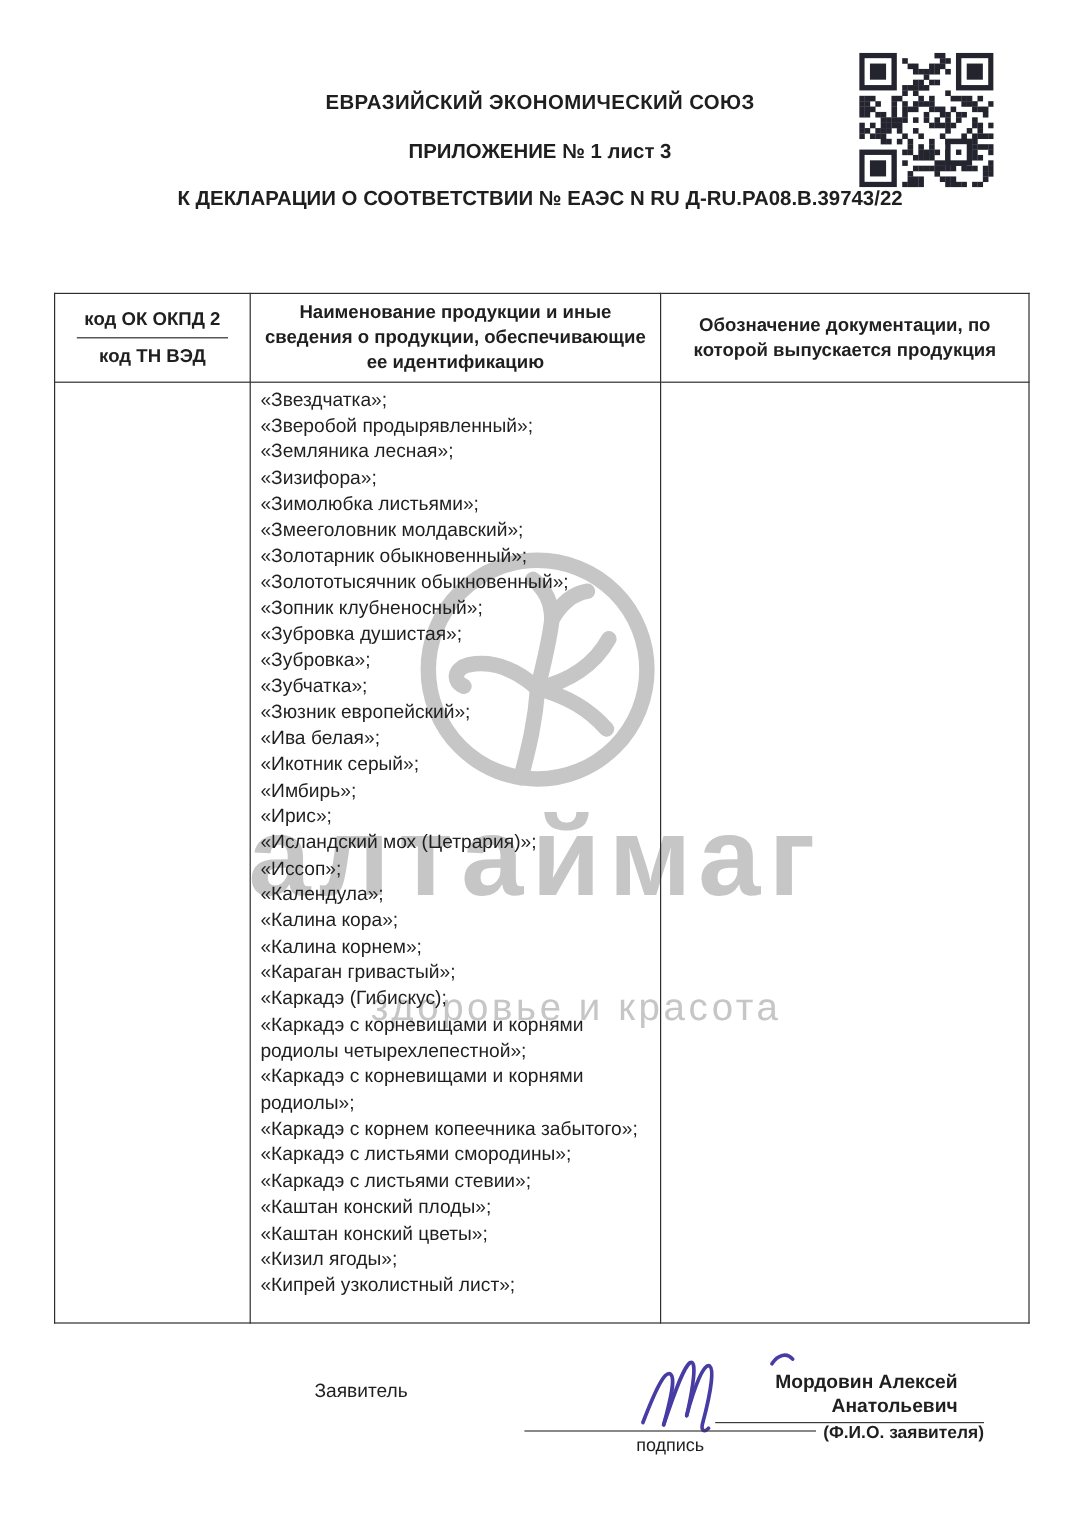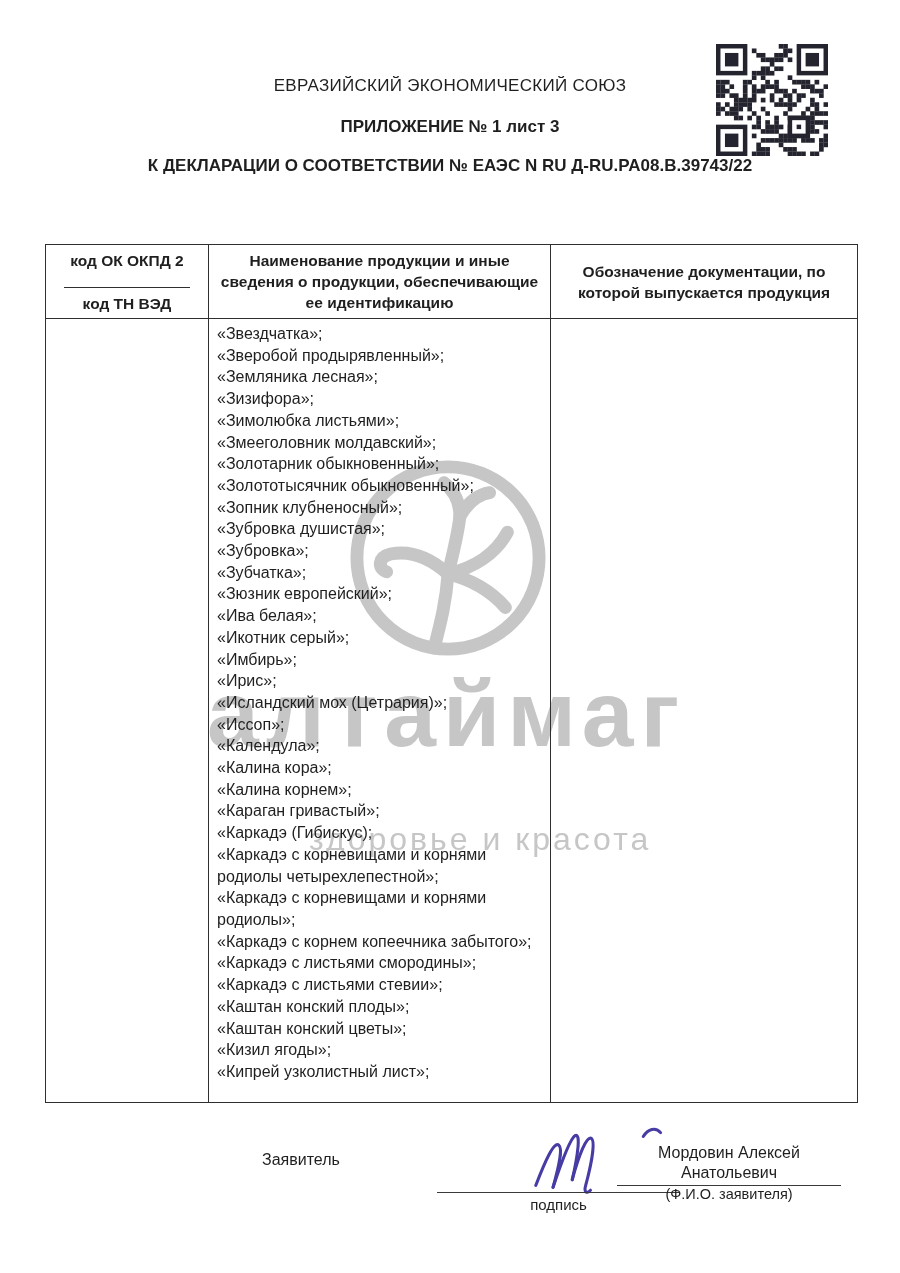--- a/index.html
+++ b/index.html
@@ -17,21 +17,21 @@
     overflow: hidden;
     font-family: "Liberation Sans", sans-serif;
     color: var(--ink);
   }
 
   
   .doc-header {
     position: absolute; left: 0; top: 76px; width: 900px;
     text-align: center; z-index: 4;
   }
-  .doc-header .h1 { font-size: 17px; font-weight: normal; letter-spacing: .3px; }
+  .doc-header .h1 { font-size: 17px; font-weight: bold; letter-spacing: .3px; }
   .doc-header .h2 { font-size: 17px; font-weight: bold; margin-top: 21px; }
   .doc-header .h3 { font-size: 17px; font-weight: bold; margin-top: 19px; white-space: nowrap; }
 
   
   .qr {
     position: absolute; left: 716px; top: 44px;
     width: 112px; height: 112px; z-index: 3;
   }
   .qr svg { width: 100%; height: 100%; display: block; }
 
@@ -59,36 +59,36 @@
     border: 1.6px solid var(--border);
     vertical-align: top; background: transparent;
   }
   .col-1 { width: 163px; }
   .col-2 { width: 342px; }
   .col-3 { width: 307px; }
   .main-table .head-row td {
     height: 74px; vertical-align: middle; text-align: center;
     font-weight: bold; font-size: 15.5px; line-height: 21px; padding: 3px 6px;
   }
-  .c1-top { display: inline-block; padding: 0 6px 16px 6px; border-bottom: 1.6px solid var(--border); }
+  .c1-top { display: inline-block; padding: 0 6px 4px 6px; border-bottom: 1.6px solid var(--border); }
   .c1-bottom { display: block; padding-top: 5px; }
   .main-table .body-row td { height: 784px; }
   .product-cell { padding: 4px 18px 0 8px !important; margin-left: 32px; }
   .product-list { font-size: 16px; line-height: 21.7px; }
   .product-list div { white-space: normal; }
 
   
   .footer { position: absolute; inset: 0; z-index: 4; pointer-events: none; }
   .applicant-label { position: absolute; left: 262px; top: 1151px; font-size: 16px; }
   .sig-wrap { position: absolute; left: 437px; top: 1124px; width: 243px; }
   .sig-svg { position: absolute; left: 90px; top: 0; width: 150px; height: 72px; color: var(--signature); }
   .sig-svg * { stroke: currentColor; stroke-width: 3.2; fill: none; stroke-linecap: round; }
   .sig-line { position: absolute; left: 0; top: 68px; width: 243px; border-top: 1.7px solid #3a3a3a; }
   .sig-caption { position: absolute; left: 0; top: 72px; width: 243px; text-align: center; font-size: 15px; }
-  .name-wrap { position: absolute; left: 617px; top: 1143px; width: 224px; text-align: center; }
+  .name-wrap { position: absolute; left: 596px; top: 1143px; width: 224px; text-align: right; font-weight: bold; }
   .name-text { font-size: 16px; line-height: 20px; width: 180px; margin: 0 auto; }
   .name-line { border-top: 1.7px solid #3a3a3a; margin-top: 2px; }
   .name-caption { font-size: 14.5px; margin-top: 0; }
 </style>
 </head>
 <body>
 
 <div class="watermark">
   <svg class="wm-tree" viewBox="0 0 200 210" aria-hidden="true">
     <circle cx="100" cy="104" r="92"></circle>

